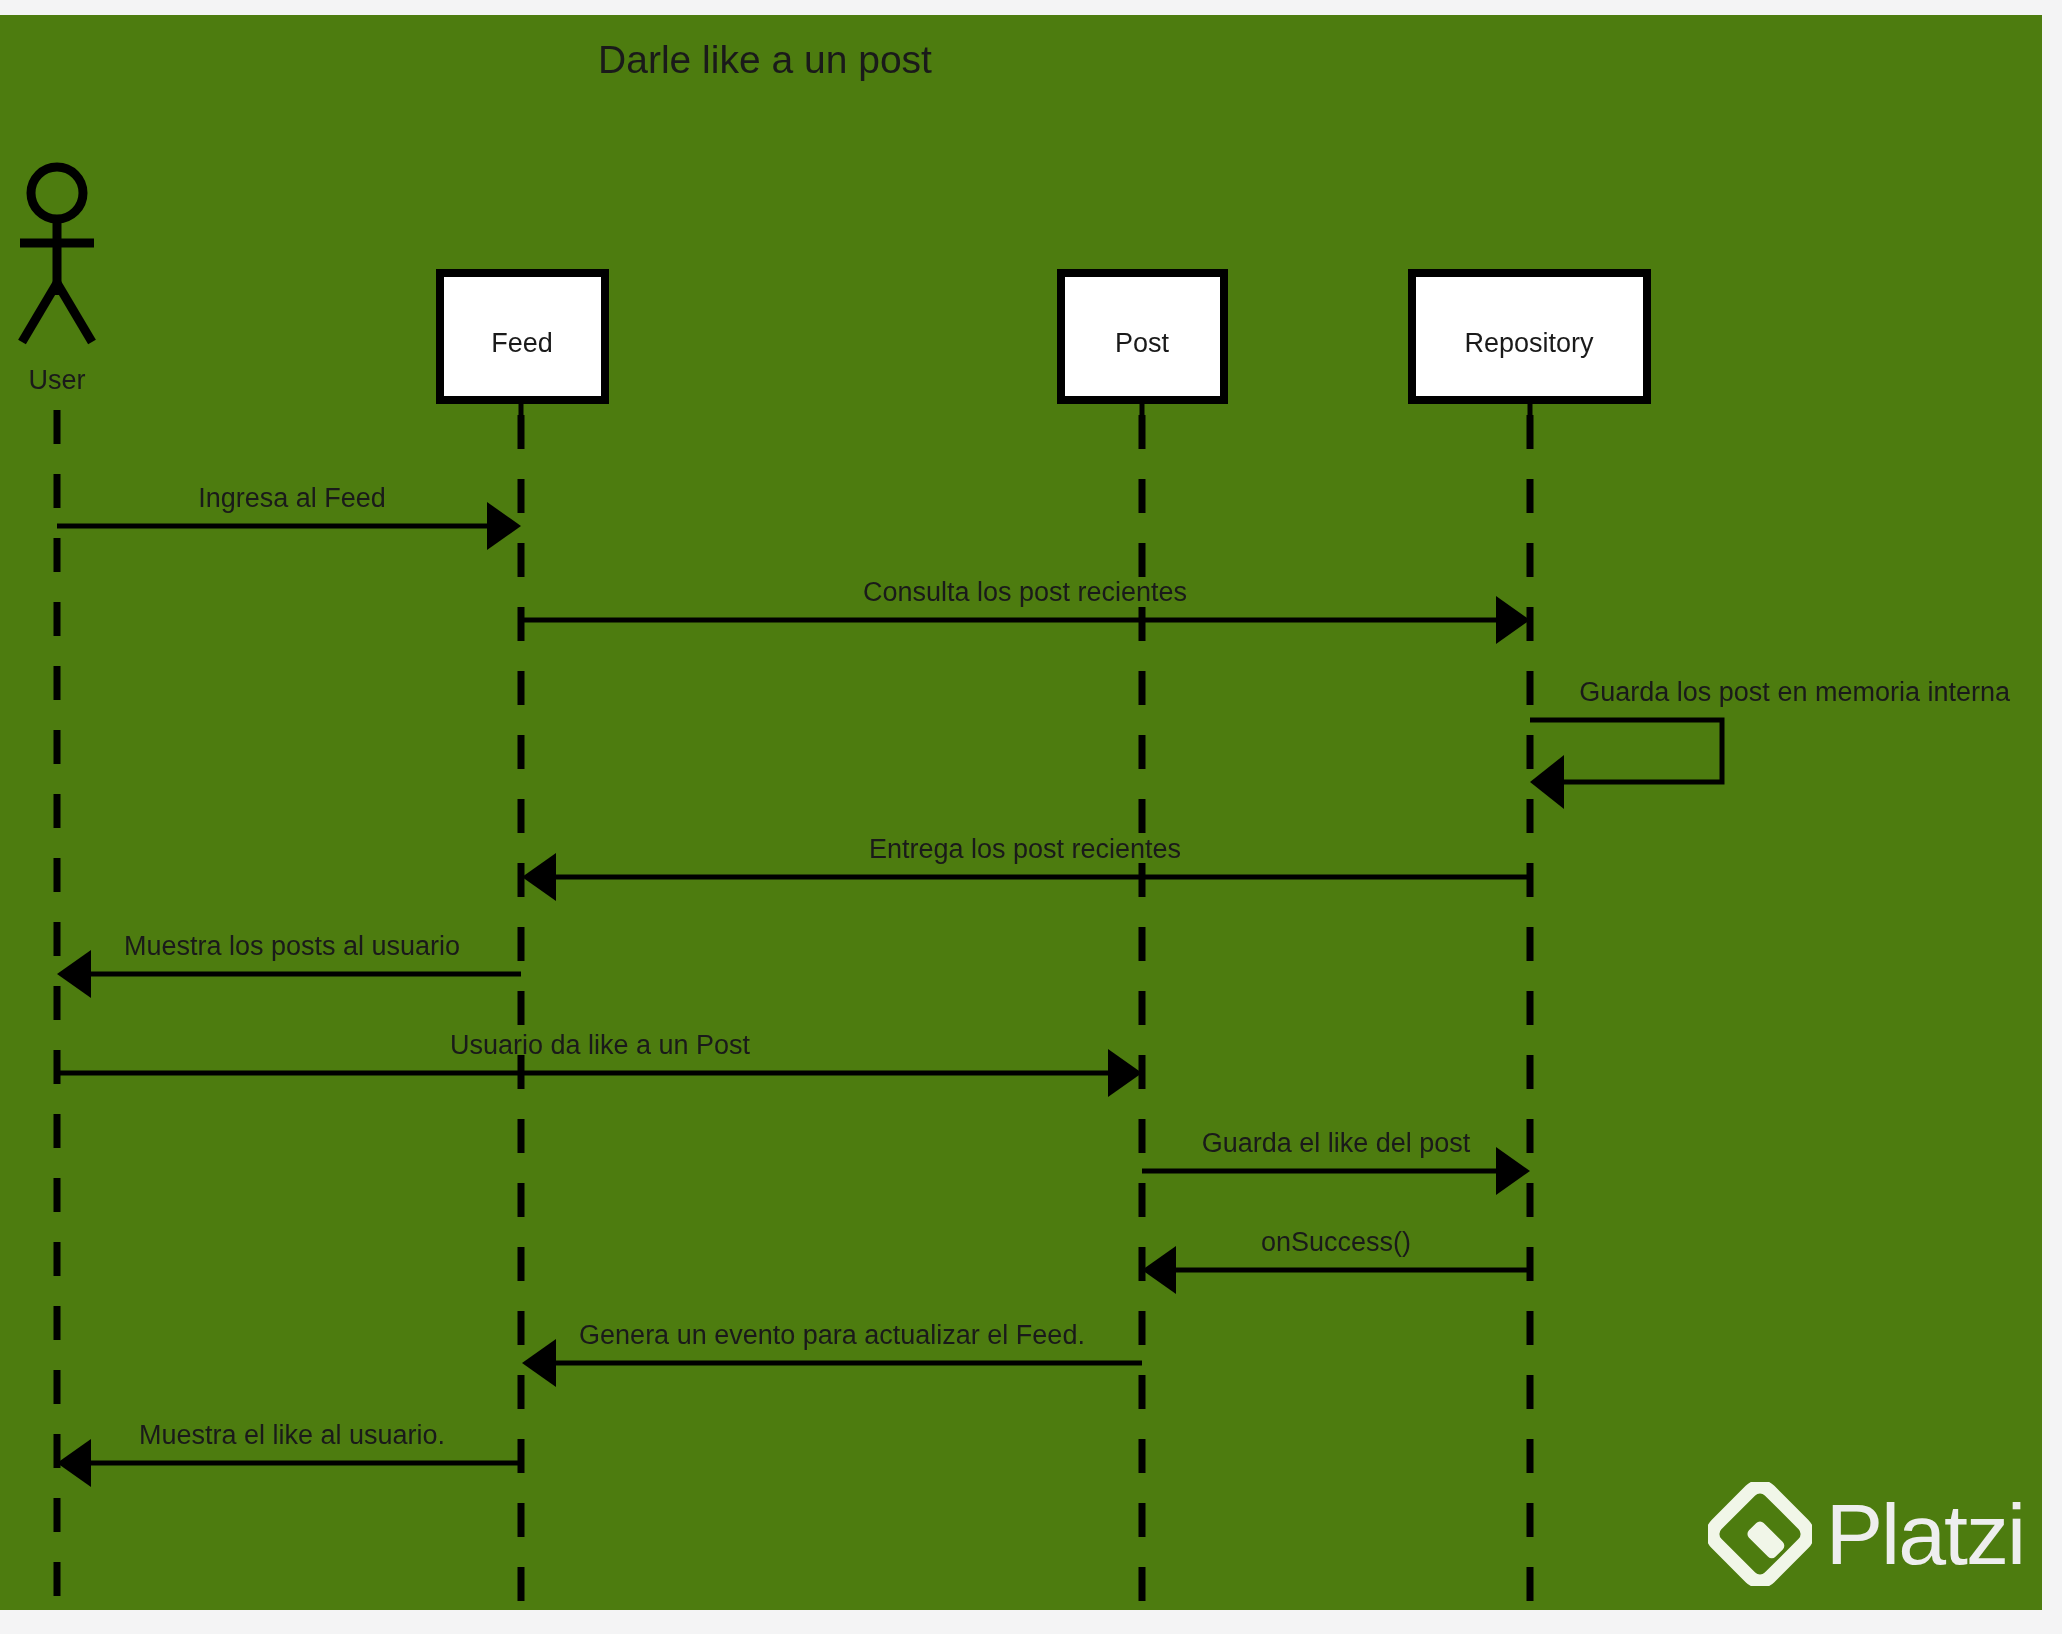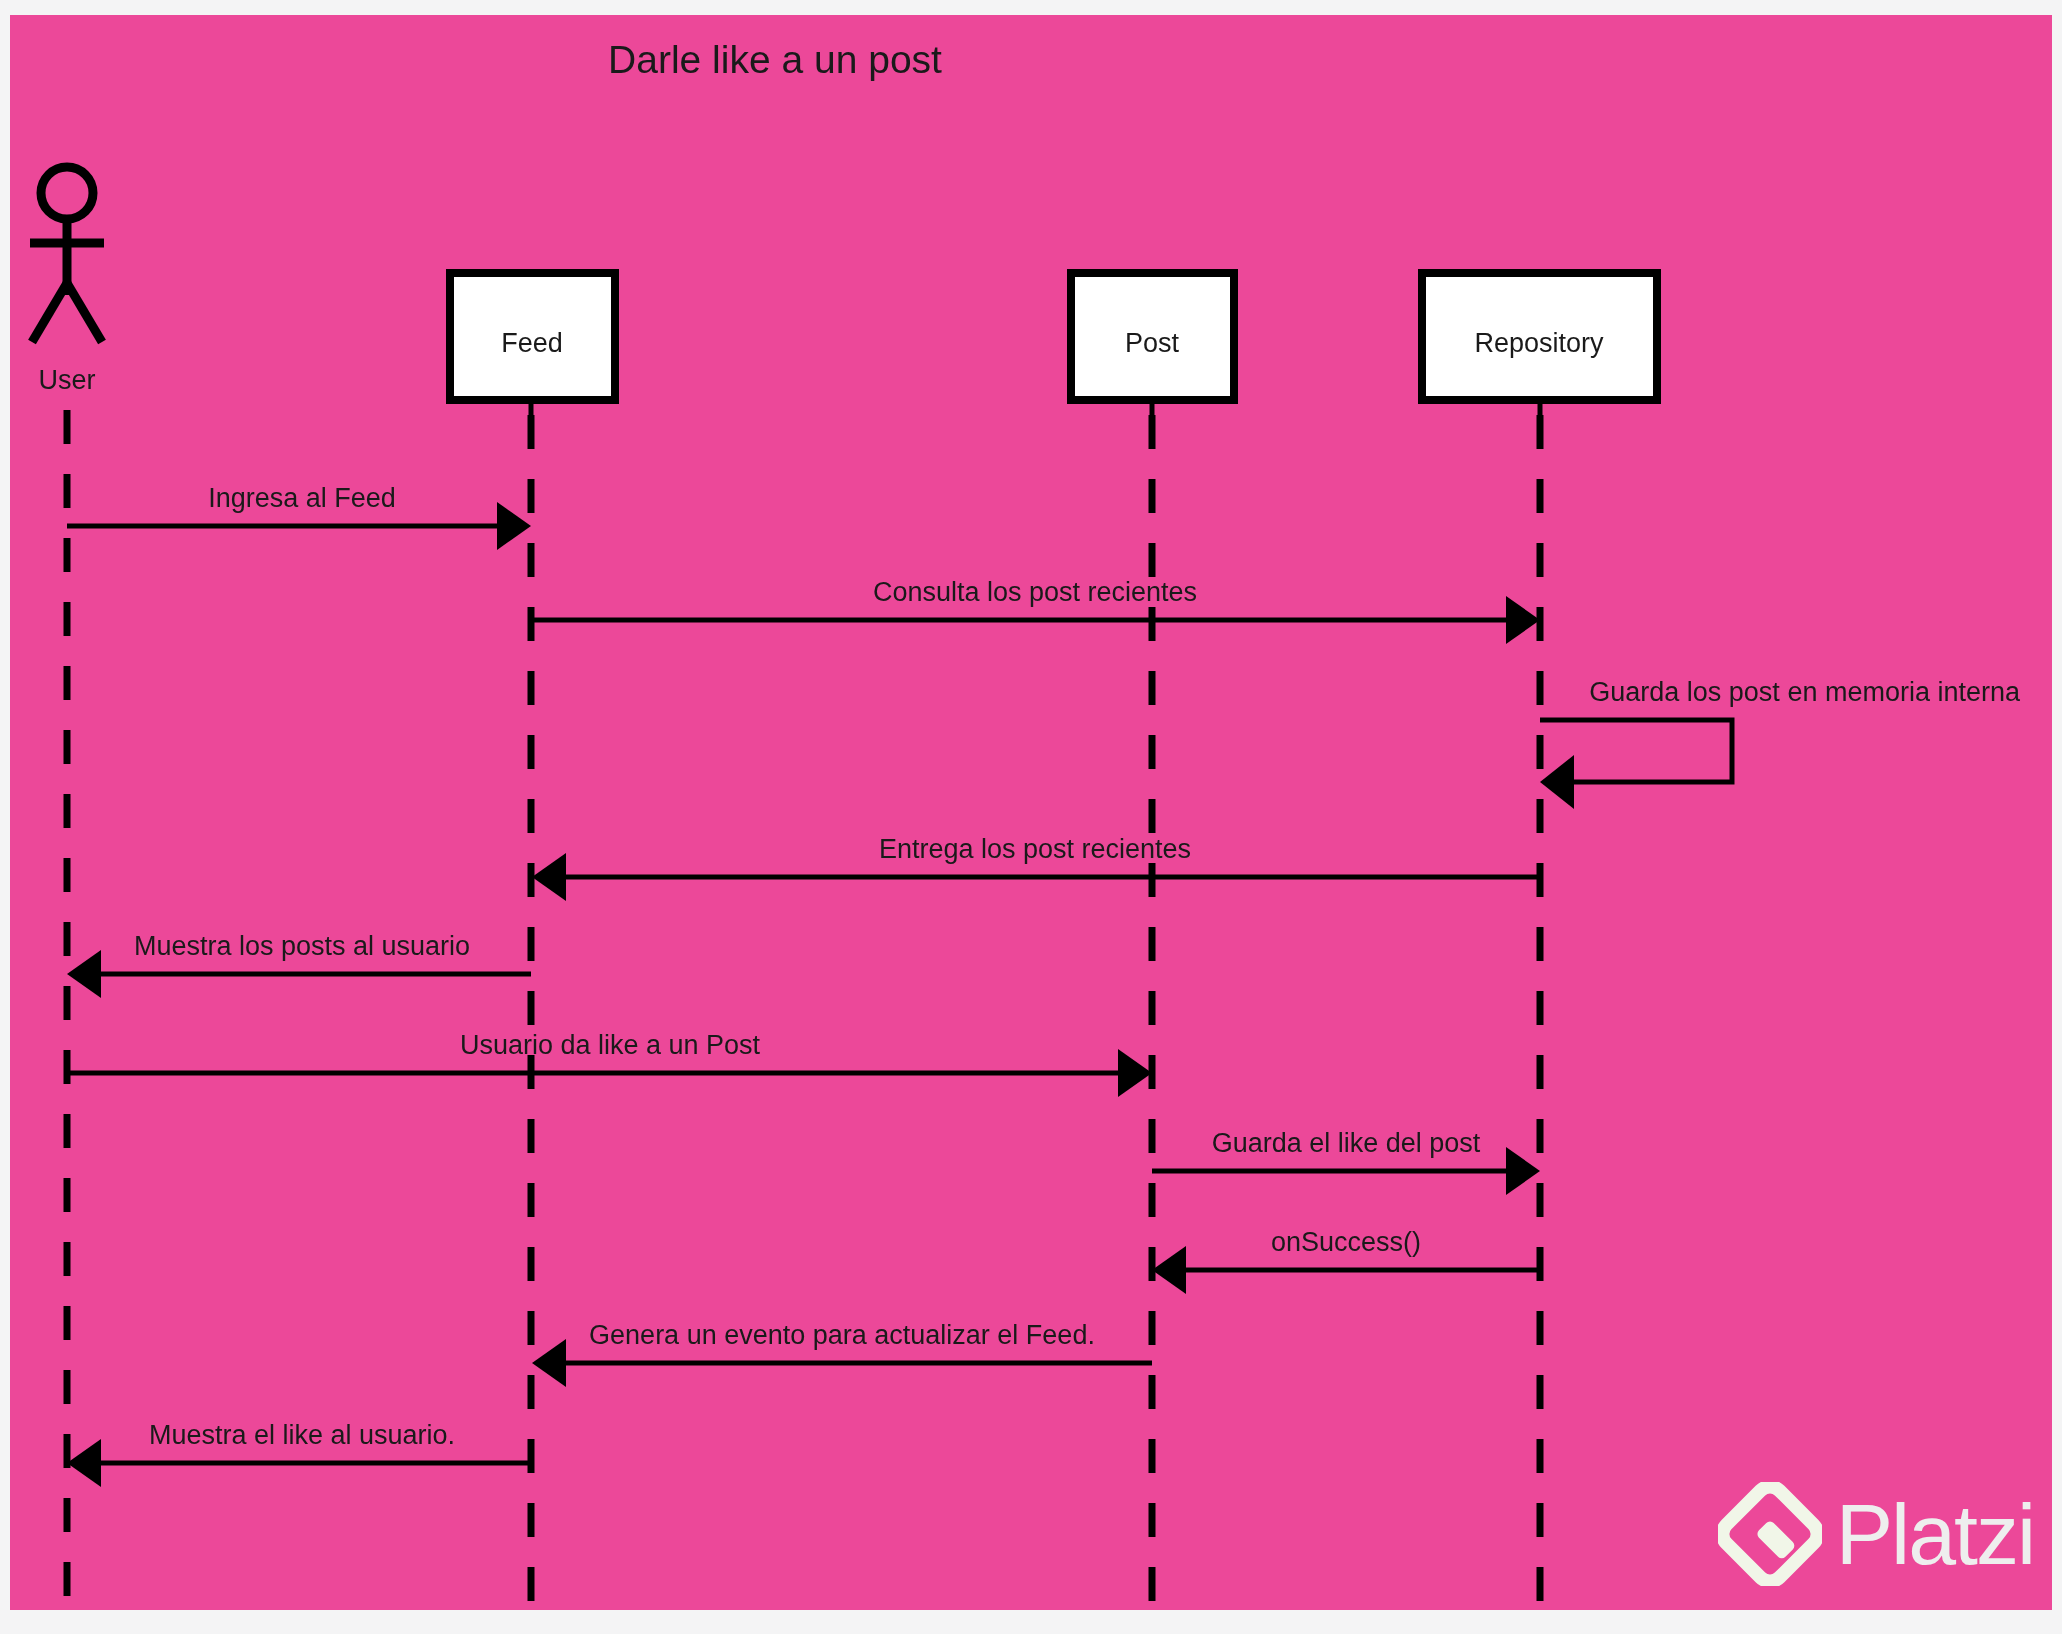--- a/index.html
+++ b/index.html
@@ -8,25 +8,25 @@
     background: #f4f4f5;
   }
   body {
     width: 2062px;
     height: 1634px;
     overflow: hidden;
     font-family: "Liberation Sans", sans-serif;
   }
   #canvas {
     position: absolute;
-    left: 10px;
+    left: 0;
     top: 15px;
     width: 2042px;
     height: 1595px;
-    background: #ec4899;
+    background: #4d7c0f;
   }
   #diagram-svg {
     position: absolute;
     left: 0;
     top: 0;
     width: 2042px;
     height: 1595px;
     display: block;
   }
   .diagram-title {

